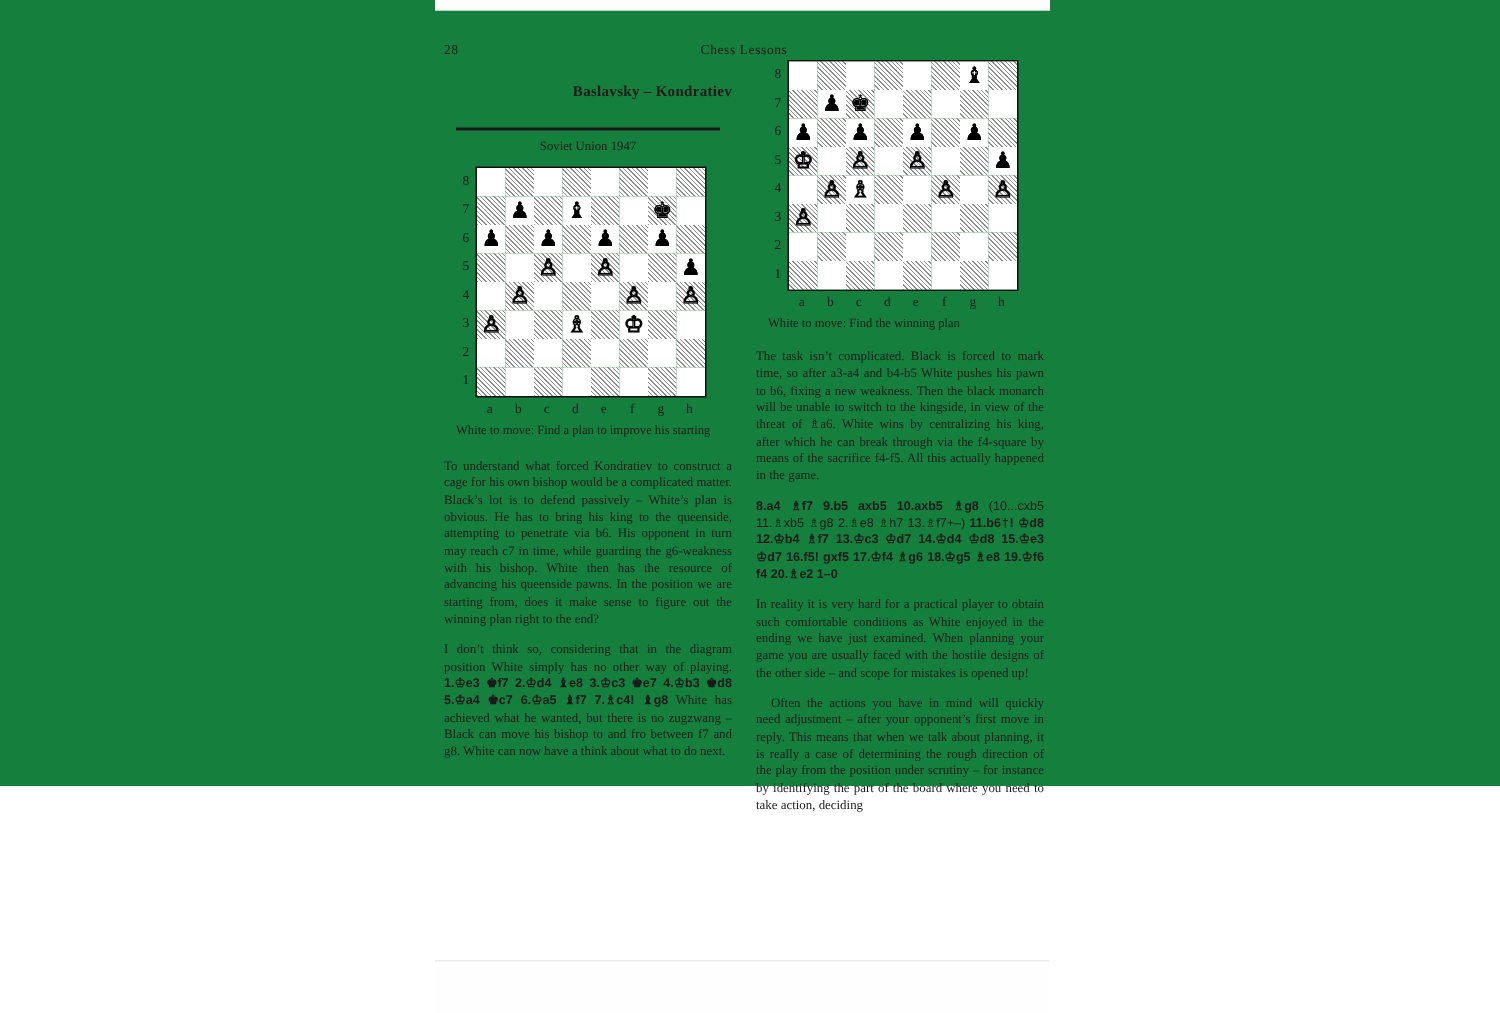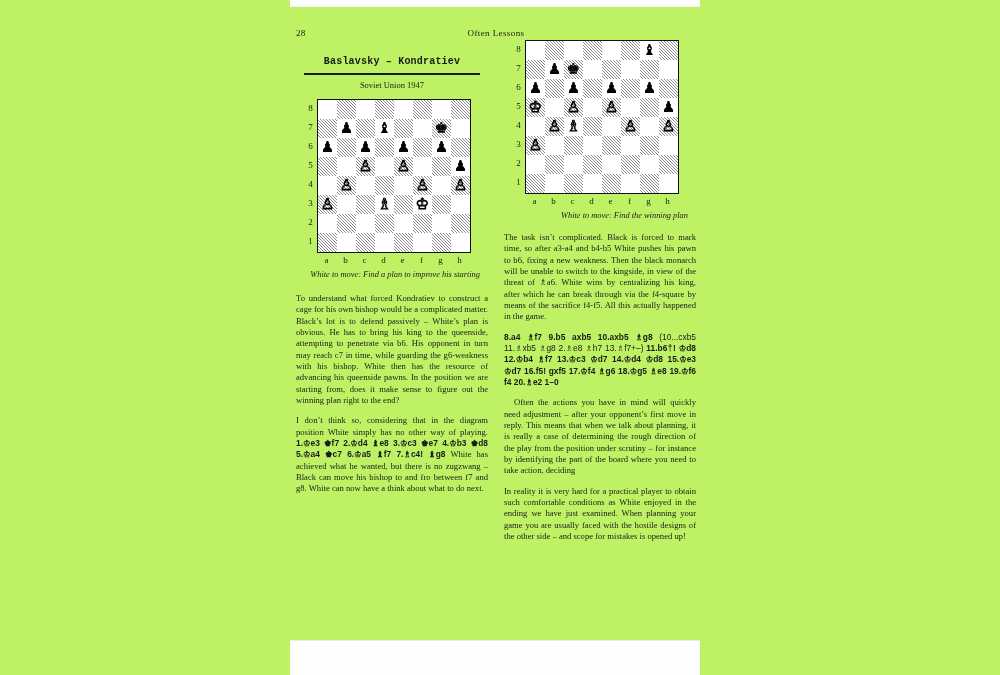--- a/index.html
+++ b/index.html
@@ -11,22 +11,22 @@
     width: 1000px;
     height: 675px;
     font-family: "Liberation Serif", "DejaVu Serif", serif;
     color: #1a1a1a;
     overflow: hidden;
   }
   .page {
     position: absolute;
     left: 0; top: 0;
     width: 1000px;
-    height: 675px;
-    background: #bef264;
+    height: 524px;
+    background: #15803d;
   }
   
   .page-edge-top {
     position: absolute;
     left: 290px; top: 0px;
     width: 410px; height: 6px;
     background: #fdfdfd;
     border-bottom: 1px solid #f1f1f1;
   }
   .page-edge-bottom {
@@ -65,26 +65,25 @@
   
   .col {
     position: absolute;
     top: 28px;
     width: 192px;
   }
   .col-left { left: 0px; }
   .col-right { left: 208px; top: 12px; }
 
   .game-header {
-    text-align: center;
+    text-align: right;
     font-weight: bold;
     font-size: 10px;
     letter-spacing: .2px;
-    margin-bottom: 6px;
-    font-family: Liberation Mono, monospace;
+    margin-bottom: 18px;
   }
   .rule {
     height: 0;
     border-top: 2px solid #1a1a1a;
     margin: 1px 8px 5px 8px;
   }
   .event {
     text-align: center;
     font-size: 8.5px;
     margin-bottom: 9px;
@@ -156,22 +155,21 @@
     width: 155px;
     display: grid;
     grid-template-columns: repeat(8, 19px);
     margin-top: 2px;
   }
   .file-lbl {
     font-size: 9px;
     text-align: center;
   }
   .caption {
-    text-align: right;
-    font-style: italic;
+    text-align: left;
     font-size: 8.4px;
     line-height: 1.3;
     margin-top: 5px;
   }
 
   
   p.body {
     font-size: 8.6px;
     line-height: 1.32;
     text-align: justify;
@@ -187,21 +185,21 @@
 <body>
 
 <div class="page">
   <div class="page-edge-top"></div>
   <div class="page-edge-bottom"></div>
 
   <div class="content">
 
     <div class="runhead">
       <div class="folio">28</div>
-      <div class="booktitle">Often Lessons</div>
+      <div class="booktitle">Chess Lessons</div>
     </div>
 
     <div class="col col-left">
 
       <div class="game-header">Baslavsky – Kondratiev</div>
       <div class="rule"></div>
       <div class="event">Soviet Union 1947</div>
 
       <div class="board-wrap">
         <div class="board-row">
@@ -460,20 +458,20 @@
           </div>
         <div class="caption">White to move: Find the winning plan</div>
       </div>
 
       <div style="height:10px"></div>
 
       <p class="body">The task isn’t complicated. Black is forced to mark time, so after a3-a4 and b4-b5 White pushes his pawn to b6, fixing a new weakness. Then the black monarch will be unable to switch to the kingside, in view of the threat of ♗a6. White wins by centralizing his king, after which he can break through via the f4-square by means of the sacrifice f4-f5. All this actually happened in the game.</p>
 
       <p class="body"><span class="moves pcs">8.a4 ♗f7 9.b5 axb5 10.axb5 ♗g8</span><span class="var pcs"> (10...cxb5 11.♗xb5 ♗g8 2.♗e8 ♗h7 13.♗f7+–) </span><span class="moves pcs">11.b6†! ♔d8 12.♔b4 ♗f7 13.♔c3 ♔d7 14.♔d4 ♔d8 15.♔e3 ♔d7 16.f5! gxf5 17.♔f4 ♗g6 18.♔g5 ♗e8 19.♔f6 f4 20.♗e2 1–0</span></p>
 
+      <p class="body">In reality it is very hard for a practical player to obtain such comfortable conditions as White enjoyed in the ending we have just examined. When planning your game you are usually faced with the hostile designs of the other side – and scope for mistakes is opened up!</p>
+
       <p class="body indent">Often the actions you have in mind will quickly need adjustment – after your opponent’s first move in reply. This means that when we talk about planning, it is really a case of determining the rough direction of the play from the position under scrutiny – for instance by identifying the part of the board where you need to take action, deciding</p>
-
-      <p class="body">In reality it is very hard for a practical player to obtain such comfortable conditions as White enjoyed in the ending we have just examined. When planning your game you are usually faced with the hostile designs of the other side – and scope for mistakes is opened up!</p>
 
     </div>
 
   </div>
 </div>
 
 </body></html>

